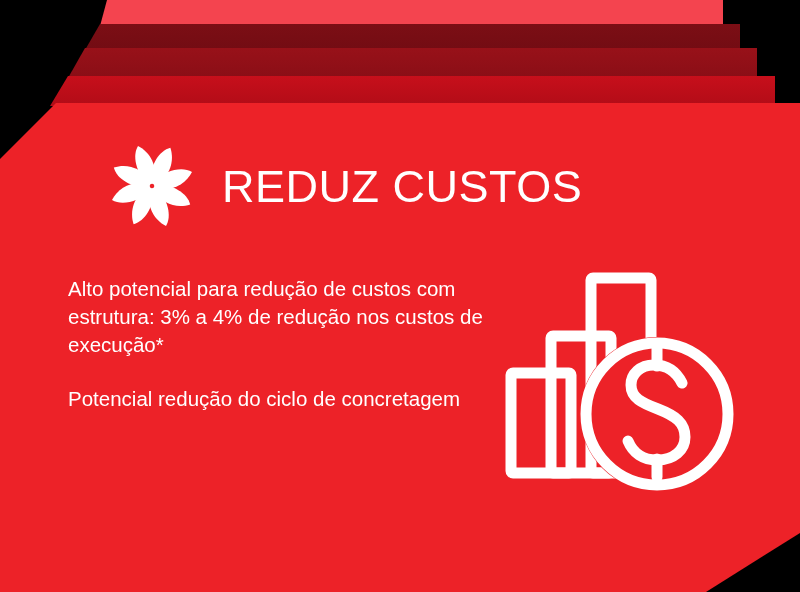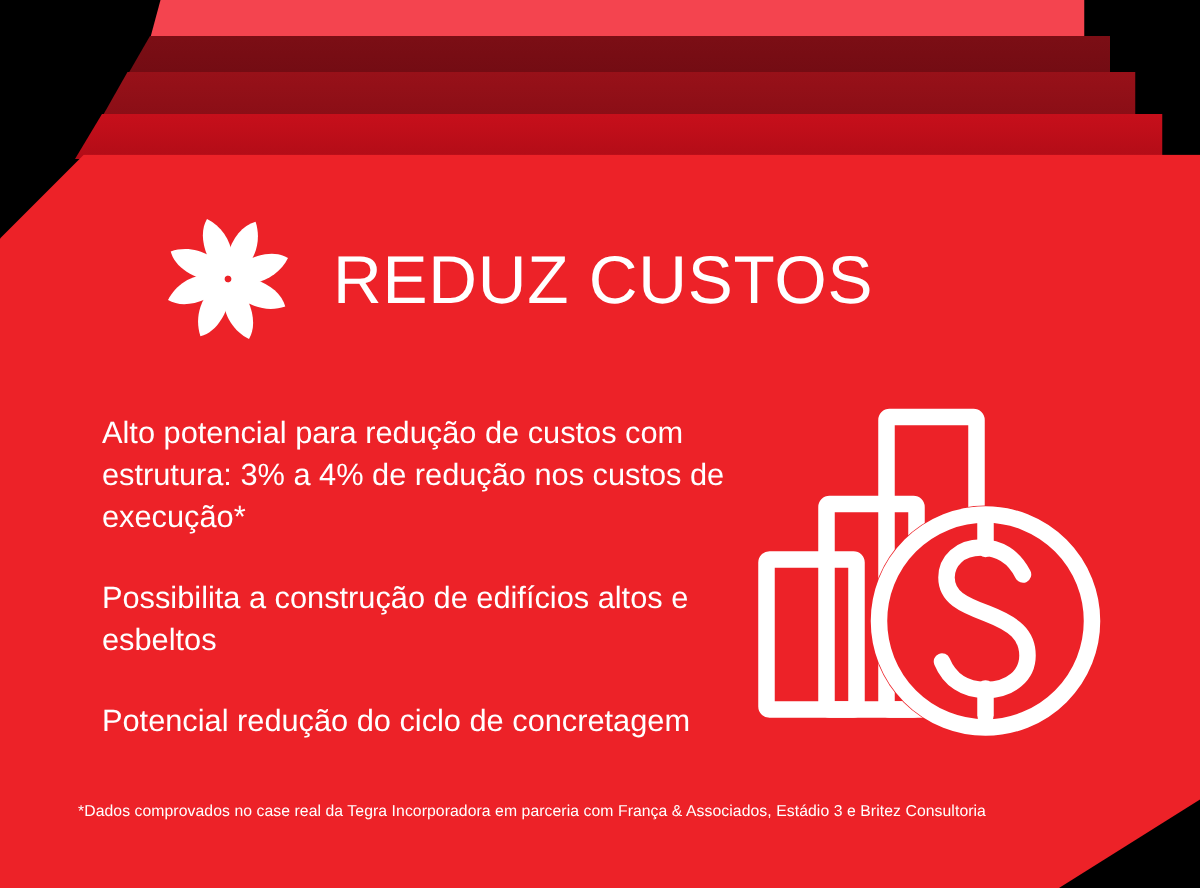--- a/index.html
+++ b/index.html
@@ -182,21 +182,20 @@
             </g>
           </g>
         </svg>
       </span>
 
       <div class="title">REDUZ CUSTOS</div>
     </div>
 
     <div class="body-copy">
       <p class="para">Alto potencial para redução de custos com estrutura: 3% a 4% de redução nos custos de execução*</p>
-      <p class="para">Possibilita a construção de edifícios altos e esbeltos</p>
       <p class="para">Potencial redução do ciclo de concretagem</p>
     </div>
 
     <span class="illustration">
       <svg viewBox="0 0 245 250" width="245" height="250" aria-hidden="true">
         <g fill="none" stroke="#FFFFFF" stroke-width="11">
 
           <rect x="6" y="117" width="60" height="100" rx="2"></rect>
           <rect x="46" y="80" width="60" height="137" rx="2"></rect>
           <rect x="86" y="22" width="60" height="195" rx="2"></rect>
@@ -208,16 +207,15 @@
         <g fill="none" stroke="#FFFFFF" stroke-width="11" stroke-linecap="round">
           <path d="M177 127 C171 115 161 109 149 109 C135 109 126 118 126 129
                    C126 142 137 147 153 153 C171 160 180 167 180 181
                    C180 194 169 204 152 204 C138 204 128 197 123 185"></path>
           <line x1="152" y1="93" x2="152" y2="110"></line>
           <line x1="152" y1="203" x2="152" y2="221"></line>
         </g>
       </svg>
     </span>
 
-    <div class="footnote">*Dados comprovados no case real da Tegra Incorporadora em parceria com França &amp; Associados, Estádio 3 e Britez Consultoria</div>
 
   </div>
 </div>
 
 </body></html>

